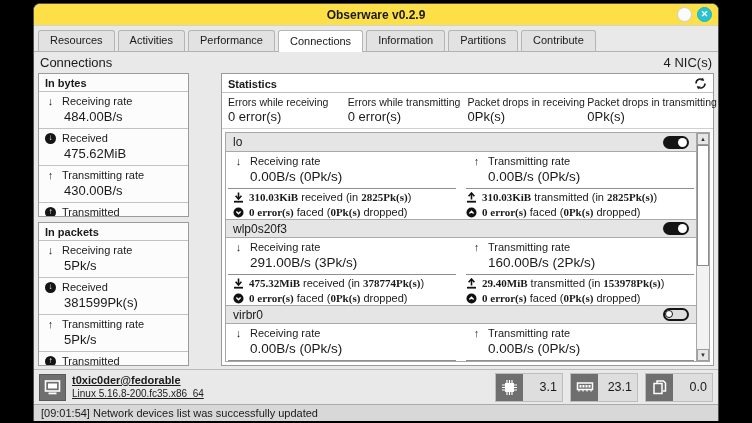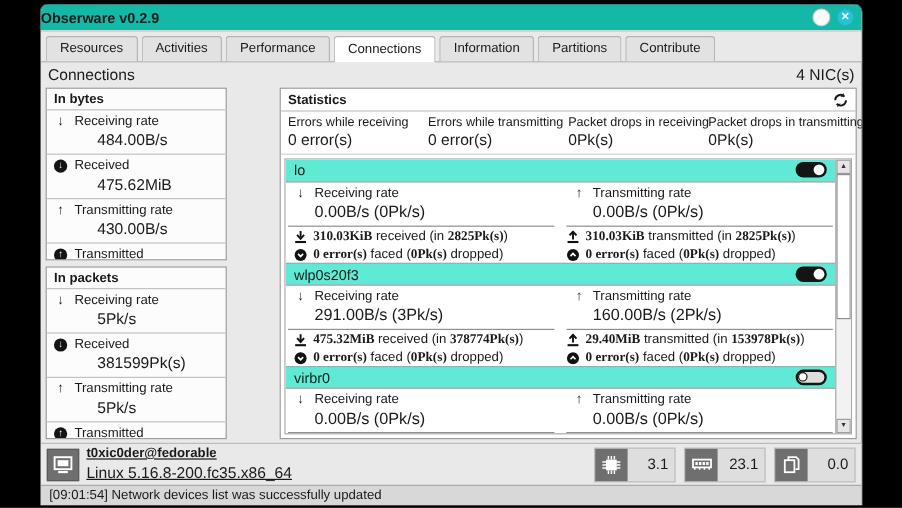--- a/index.html
+++ b/index.html
@@ -1,56 +1,56 @@
 <!DOCTYPE html>
 <html><head>
 <meta charset="utf-8">
 <style>
   * { margin:0; padding:0; box-sizing:border-box; }
   html,body { width:752px; height:423px; background:#000; font-family:"Liberation Sans", sans-serif; color:#1a1a1a; overflow:hidden; }
   .window { position:absolute; left:33px; top:3px; width:686px; height:418px; background:#e9e9e9; border:1px solid #505050; border-bottom:none; border-radius:7px 7px 0 0; display:flex; flex-direction:column; overflow:hidden; }
 
   
-  .titlebar { height:22px; background:#14b8a6; border-bottom:1px solid #d2d2d2; position:relative; display:flex; align-items:center; flex:0 0 auto; }
+  .titlebar { height:22px; background:#fde047; border-bottom:1px solid #d2d2d2; position:relative; display:flex; align-items:center; justify-content:center; flex:0 0 auto; }
   .title { font-size:12px; font-weight:700; }
   .win-controls { position:absolute; right:6px; top:3px; display:flex; gap:5px; }
   .btn-min { width:15px; height:15px; border-radius:50%; background:#fbfbfb; border:1px solid #cccccc; }
   .btn-close { width:15px; height:15px; border-radius:50%; background:#27c3d4; border:1px solid #1fb0c0; color:#fff; font-size:9px; font-weight:700; display:flex; align-items:center; justify-content:center; line-height:1; }
 
   
   .tabbar { flex:0 0 auto; display:flex; padding:4px 4px 0 4px; border-bottom:1px solid #b2b2b2; background:#e9e9e9; }
   .tab { font-size:11px; padding:3px 11px 3px; background:#e2e2e2; border:1px solid #b5b5b5; border-bottom:none; border-radius:3px 3px 0 0; margin-right:3px; white-space:nowrap; }
   .tab.active { background:#ffffff; margin-bottom:-1px; padding-bottom:5px; padding-top:4px; }
 
   
   .heading-row { flex:0 0 auto; display:flex; justify-content:space-between; align-items:center; padding:3px 6px 2px 6px; }
   .heading-row .h-left, .heading-row .h-right { font-size:13px; }
 
   
-  .content { flex:1 1 auto; display:flex; gap:20px; padding:1px 4px 3px 4px; min-height:0; }
+  .content { flex:1 1 auto; display:flex; gap:8px; padding:1px 4px 3px 4px; min-height:0; }
   .left-col { width:151px; flex:0 0 auto; display:flex; flex-direction:column; gap:5px; }
   .side-panel { flex:1; background:#fcfcfc; border:1px solid #9b9b9b; display:flex; flex-direction:column; overflow:hidden; }
   .side-title { font-size:11px; font-weight:700; padding:3px 6px 2px; border-bottom:1px solid #c2c2c2; }
   .side-row { padding:3px 6px 4px; border-bottom:1px solid #c2c2c2; flex:1; }
   .side-row:last-child { border-bottom:none; }
   .side-label { font-size:11px; display:flex; align-items:center; gap:6px; }
-  .side-value { font-size:13px; margin-left:36px; margin-top:2px; }
+  .side-value { font-size:13px; margin-left:19px; margin-top:2px; }
 
   .stats-panel { flex:1 1 auto; background:#ffffff; border:1px solid #9b9b9b; display:flex; flex-direction:column; min-width:0;margin-left:24px; }
   .stats-header { flex:0 0 auto; display:flex; justify-content:space-between; align-items:center; padding:3px 6px 2px; border-bottom:1px solid #c2c2c2; }
   .stats-header .t { font-size:11px; font-weight:700; }
   .stats-summary { flex:0 0 auto; display:flex; padding:3px 6px 4px; border-bottom:1px solid #d0d0d0; }
   .sum-col { flex:1; min-width:0; }
   .sum-label { font-size:10.5px; white-space:nowrap; }
   .sum-value { font-size:13px; margin-top:1px; }
 
   .iface-wrap { flex:1 1 auto; margin:3px; border:1px solid #a7a7a7; position:relative; min-height:0; overflow:hidden; }
   .iface-list { position:absolute; left:0; top:0; right:13px; bottom:0; overflow:hidden; background:#fff; }
 
-  .iface-header { background:#5eead4; border-top:1px solid #a9a9a9; border-bottom:1px solid #a9a9a9; display:flex; justify-content:space-between; align-items:flex-start; padding:2px 7px; height:19px; }
+  .iface-header { background:#e5e5e5; border-top:1px solid #a9a9a9; border-bottom:1px solid #a9a9a9; display:flex; justify-content:space-between; align-items:center; padding:2px 7px; height:19px; }
   .iface:first-child .iface-header { border-top:none; }
   .iface-name { font-size:12px; }
 
   .toggle { position:relative; display:inline-block; }
   .toggle.on { width:26px; height:13px; border-radius:7px; background:#141414; }
   .toggle.on::after { content:""; position:absolute; right:2px; top:2px; width:9px; height:9px; border-radius:50%; background:#fff; }
   .toggle.off { width:26px; height:13px; border-radius:7px; background:#dedede; border:2px solid #141414; }
   .toggle.off::after { content:""; position:absolute; left:0px; top:0px; width:6px; height:6px; border-radius:50%; border:1.5px solid #141414; background:#fff; }
 
   .rates { display:flex; gap:10px; padding:0 2px; }
@@ -72,21 +72,21 @@
   .vs-btn { position:absolute; left:0; right:0; height:12px; background:#e6e6e6; border:1px solid #9e9e9e; font-size:6px; display:flex; align-items:center; justify-content:center; color:#333; }
   .vs-up { top:0; } .vs-down { bottom:0; }
   .vs-thumb { position:absolute; left:0; right:0; top:12px; height:53%; background:#ffffff; border:1px solid #8d8d8d; }
 
   
   .footer { flex:0 0 auto; height:35px; display:flex; align-items:center; justify-content:space-between; padding:0 5px; border-top:1px solid #bbbbbb; background:#e9e9e9; }
   .host { display:flex; align-items:center; gap:6px; }
   .host-icon { width:27px; height:27px; background:#6f6f6f; border:1px solid #5a5a5a; display:flex; align-items:center; justify-content:center; }
   .host-lines { display:flex; flex-direction:column; line-height:1.25;text-decoration:underline; }
   .host-user { font-size:11px; font-weight:700; }
-  .host-kernel { font-size:13px; }
+  .host-kernel { font-size:10px; }
   .metrics { display:flex; gap:7px; }
   .metric { display:flex; align-items:center; background:#dedede; border:1px solid #bdbdbd; }
   .metric-icon { width:27px; height:27px; background:#6f6f6f; display:flex; align-items:center; justify-content:center; }
   .metric-value { width:39px; text-align:right; padding-right:5px; font-size:12.5px; }
 
   
   .statusbar { flex:0 0 auto; height:17px; background:#d8d8d8; border-top:1px solid #ababab; font-size:11px; display:flex; align-items:center; padding:0 7px; }
 </style>
 </head>
 <body>

